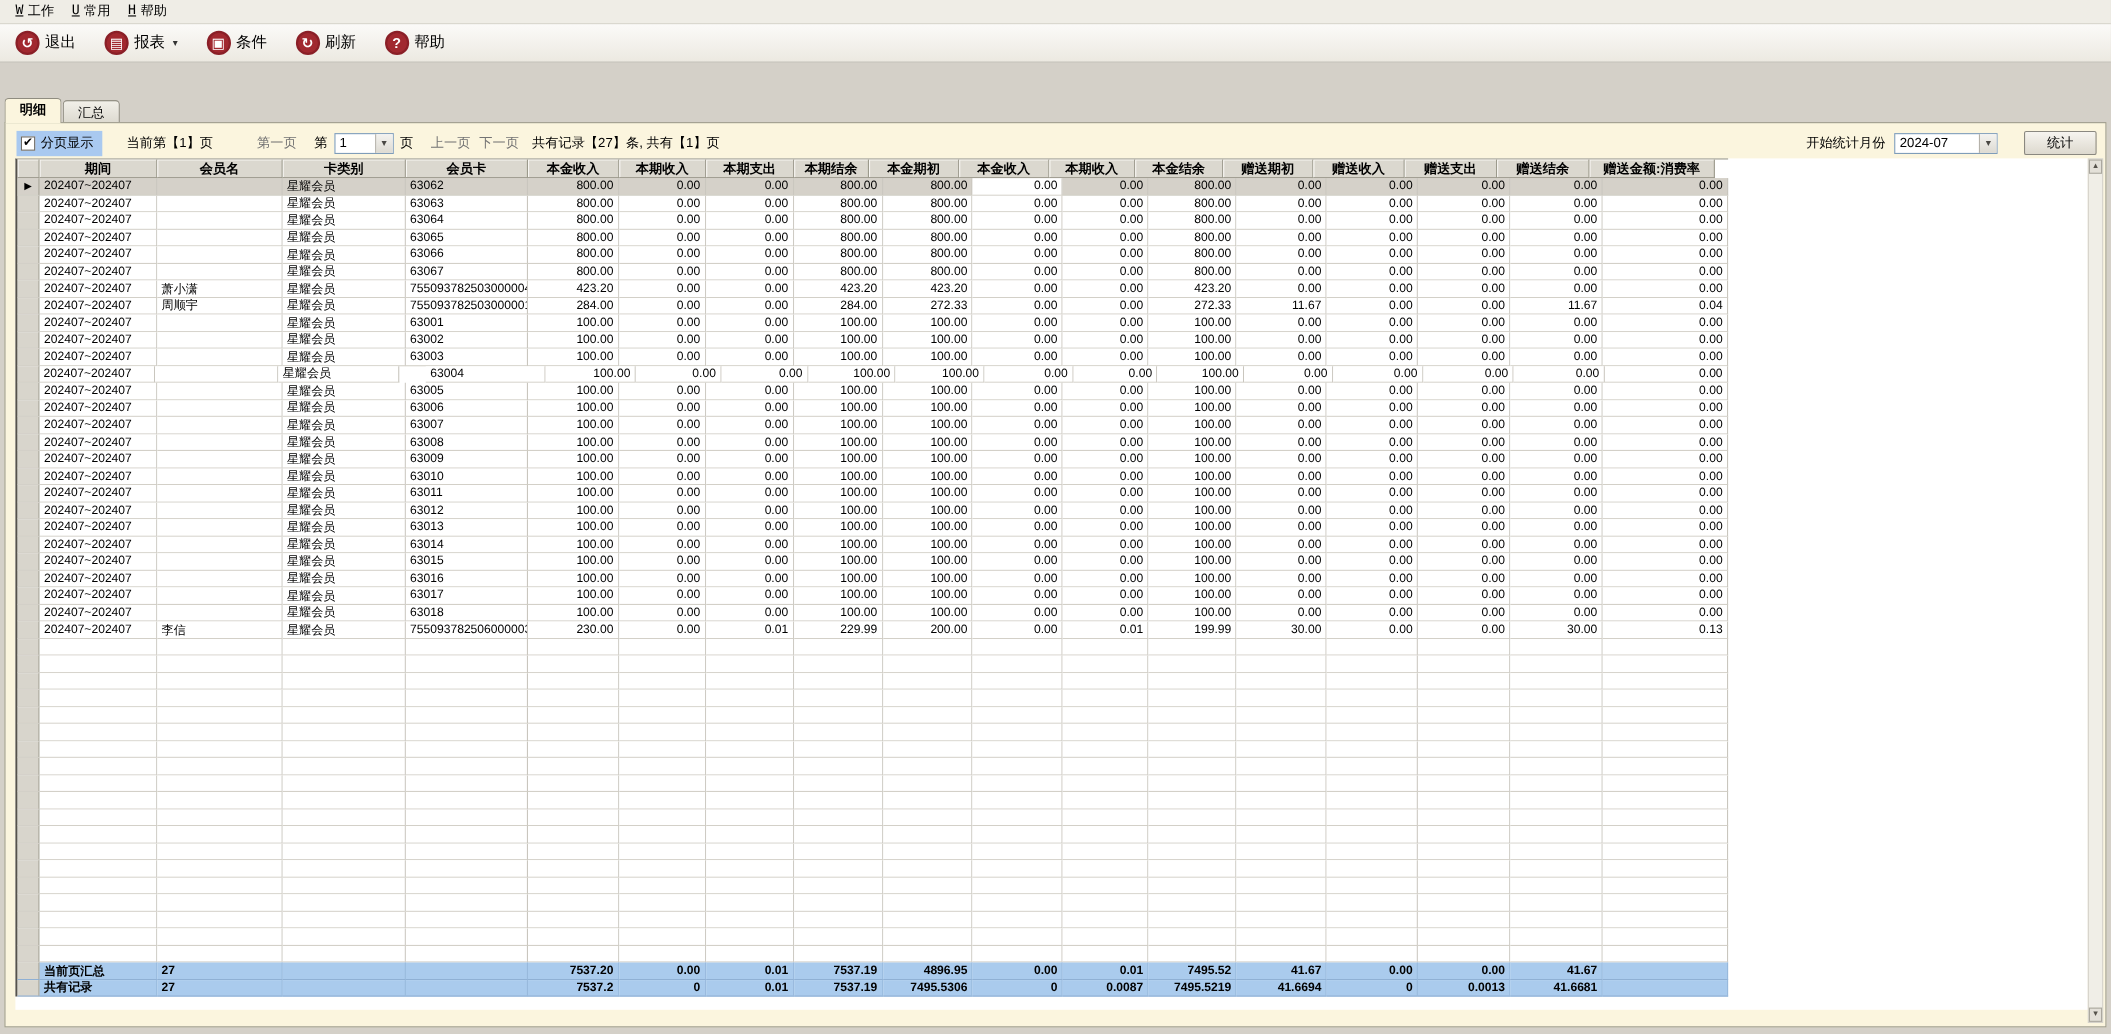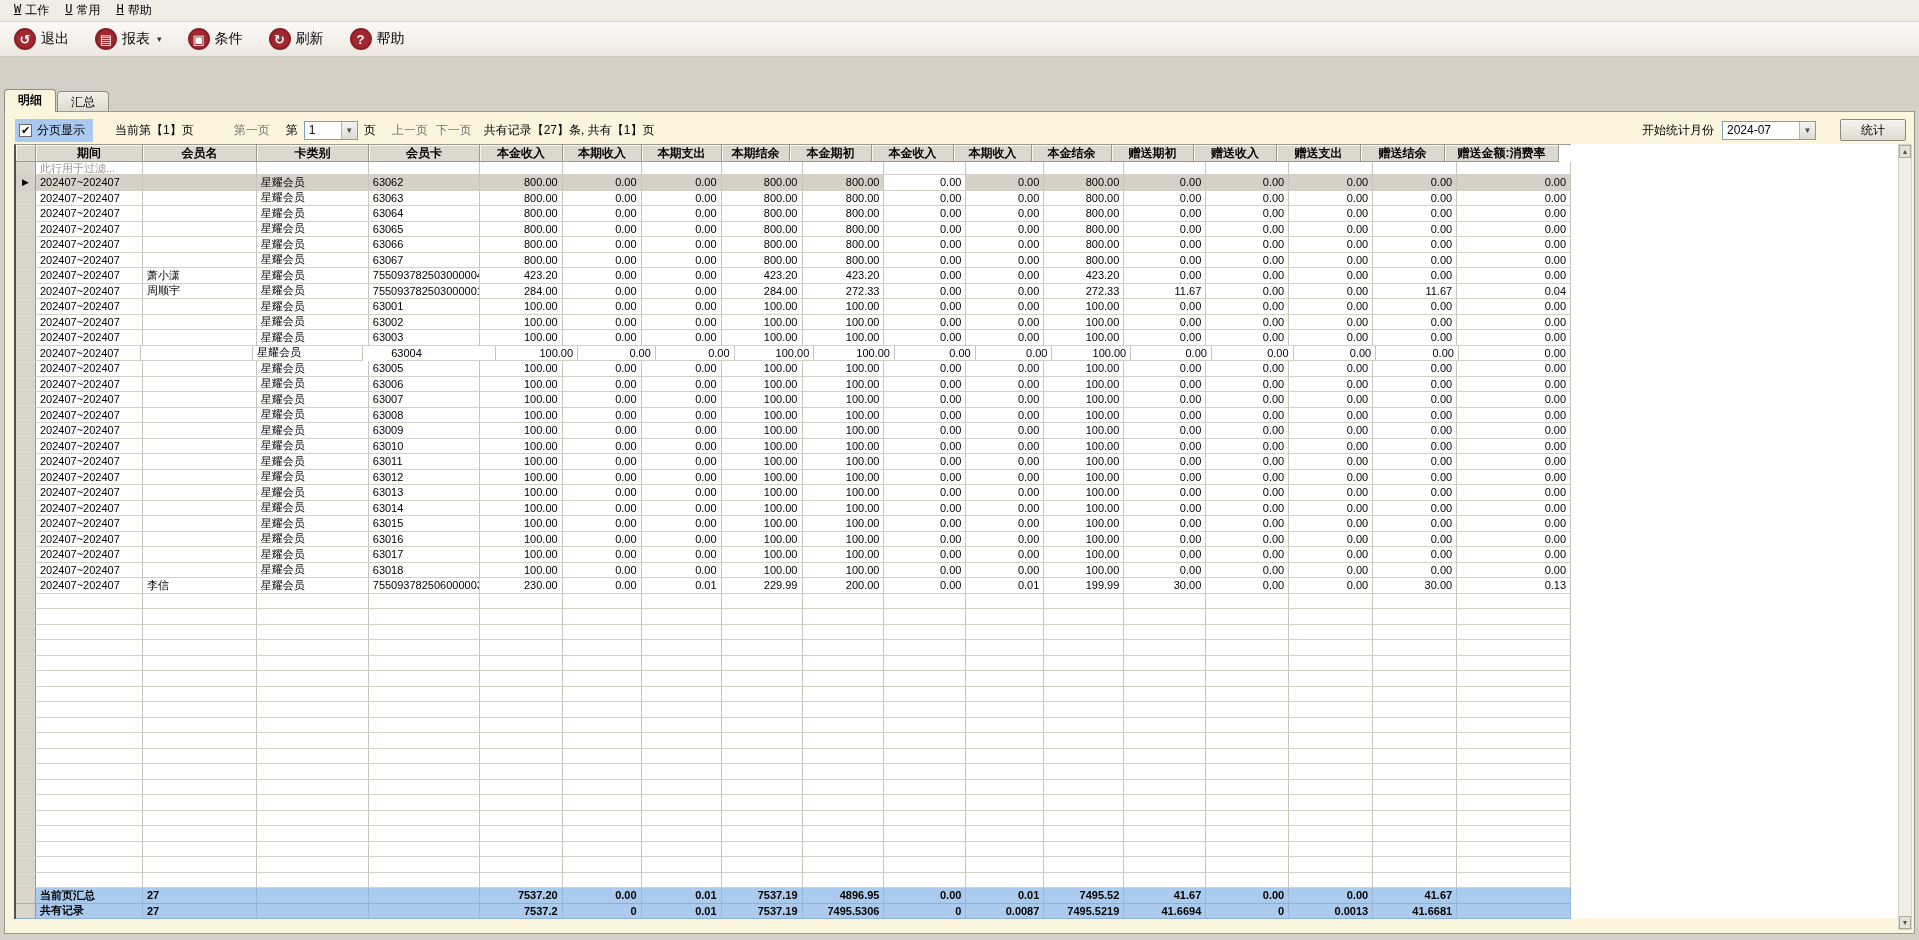--- a/index.html
+++ b/index.html
@@ -192,40 +192,20 @@
           <div class="gcell" style="width: 82px;">本金期初</div>
           <div class="gcell" style="width: 82px;">本金收入</div>
           <div class="gcell" style="width: 78px;">本期收入</div>
           <div class="gcell" style="width: 80px;">本金结余</div>
           <div class="gcell" style="width: 82px;">赠送期初</div>
           <div class="gcell" style="width: 83px;">赠送收入</div>
           <div class="gcell" style="width: 84px;">赠送支出</div>
           <div class="gcell" style="width: 84px;">赠送结余</div>
           <div class="gcell" style="width: 114px;">赠送金额:消费率</div>
         </div>
-        <div class="grow gfilter">
-          <div class="gcell gsel" style="width: 20px;"></div>
-          <div class="gcell" style="width: 107px; color: rgb(155, 152, 143);">此行用于过滤...</div>
-          <div class="gcell" style="width: 114px;"></div>
-          <div class="gcell" style="width: 112px;"></div>
-          <div class="gcell" style="width: 111px;"></div>
-          <div class="gcell" style="width: 83px;"></div>
-          <div class="gcell" style="width: 79px;"></div>
-          <div class="gcell" style="width: 80px;"></div>
-          <div class="gcell" style="width: 81px;"></div>
-          <div class="gcell" style="width: 82px;"></div>
-          <div class="gcell" style="width: 82px;"></div>
-          <div class="gcell" style="width: 78px;"></div>
-          <div class="gcell" style="width: 80px;"></div>
-          <div class="gcell" style="width: 82px;"></div>
-          <div class="gcell" style="width: 83px;"></div>
-          <div class="gcell" style="width: 84px;"></div>
-          <div class="gcell" style="width: 84px;"></div>
-          <div class="gcell" style="width: 114px;"></div>
-        </div>
         <div class="grow rowsel">
           <div class="gcell gsel" style="width: 20px;">
             <span class="tri">▶</span>
           </div>
           <div class="gcell" style="width: 107px;">202407~202407</div>
           <div class="gcell" style="width: 114px;"></div>
           <div class="gcell" style="width: 112px;">星耀会员</div>
           <div class="gcell" style="width: 111px;">63062</div>
           <div class="gcell num" style="width: 83px;">800.00</div>
           <div class="gcell num" style="width: 79px;">0.00</div>

